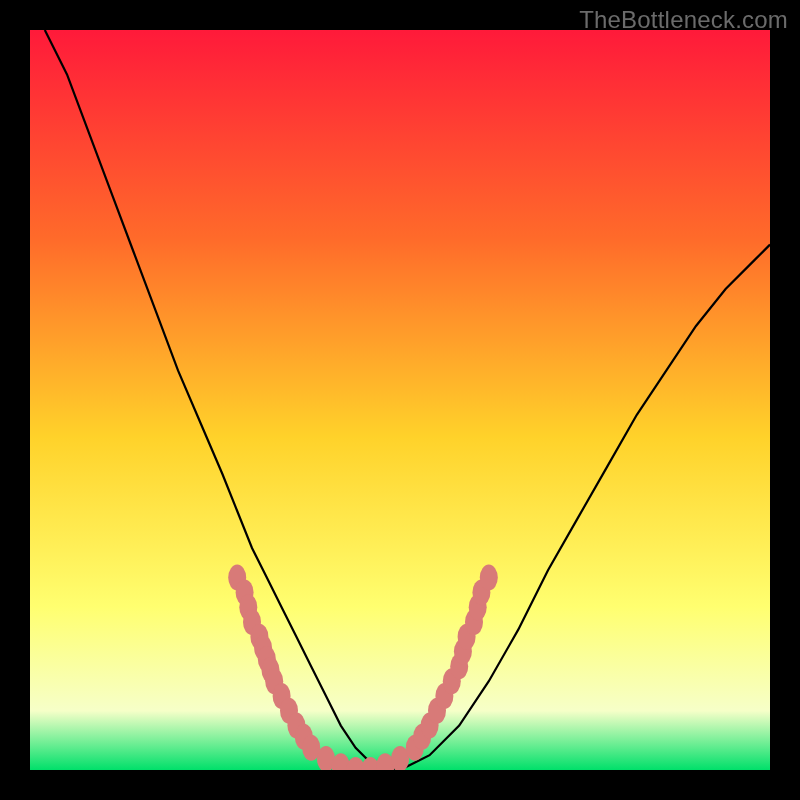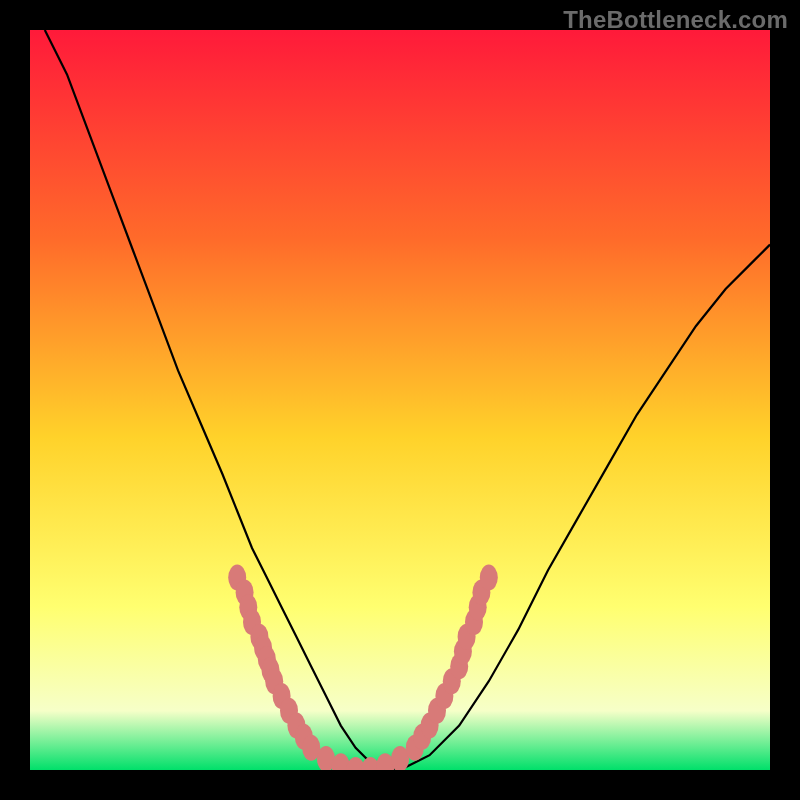--- a/index.html
+++ b/index.html
@@ -22,21 +22,21 @@
     top: 30px;
     width: 740px;
     height: 740px;
   }
   .watermark {
     position: absolute;
     top: 6px;
     right: 12px;
     color: #6b6b6b;
     font-size: 24px;
-    font-weight: 700;
+    font-weight: 400;
     letter-spacing: 0.2px;
     user-select: none;
   }
   svg { display: block; }
 </style>
 </head>
 <body>
 
 <div class="frame">
 

